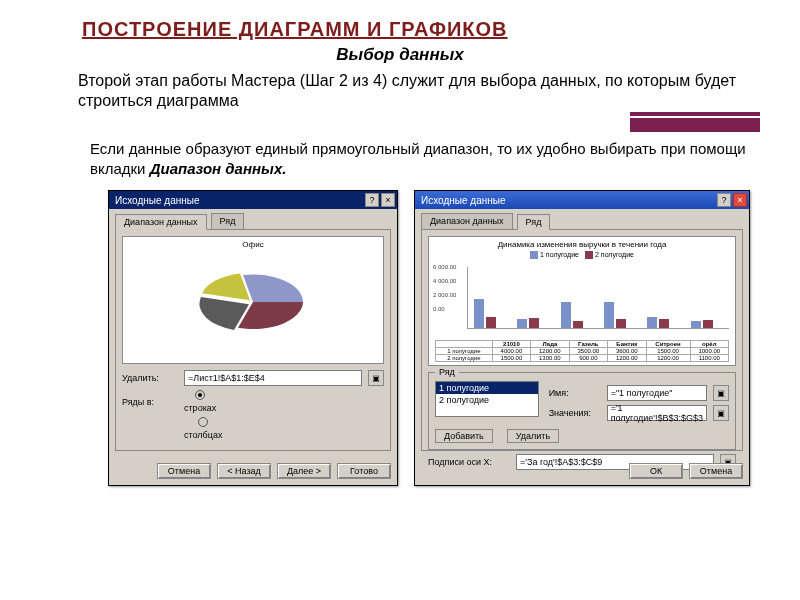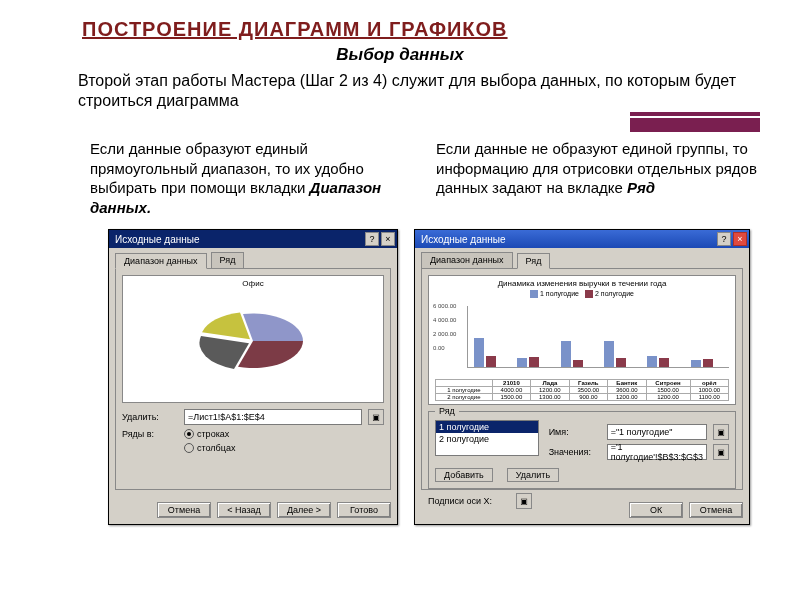--- a/index.html
+++ b/index.html
@@ -37,21 +37,21 @@
   .bars { position:absolute; left:38px; right:6px; top:30px; bottom:36px; border-left:1px solid #999; border-bottom:1px solid #999; }
   .ylab{ position:absolute; left:4px; font-size:6px; color:#444; transform:translateY(-50%);}
   .bar-row{ position:absolute; bottom:0; display:flex; gap:2px; align-items:flex-end;}
   .bar{ width:10px; }
   .tbl { position:absolute; left:6px; right:6px; bottom:3px; border-collapse:collapse; font-size:6px; width:calc(100% - 12px);}
   .tbl td,.tbl th{ border:1px solid #aaa; padding:0 1px; text-align:center; background:#fff;}
   .frow { display:flex; align-items:center; gap:6px; font-size:9px; margin:4px 0;}
   .frow .lab{ width:56px;}
   .inp { flex:1; background:#fff; border:1px solid #7a7a7a; height:16px; padding:0 3px; font-size:9px; display:flex; align-items:center;}
   .pick { width:16px;height:16px;background:#d4d0c8;border:1px solid #888; display:flex;align-items:center;justify-content:center;font-size:8px;cursor:pointer;}
-  .radio{ display:inline-flex; align-items:center; gap:3px; margin-right:8px;}
+  .radio{ display:inline-flex; align-items:center; gap:3px; margin-right:8px;flex-direction:column;}
   .rdot{ width:10px;height:10px;border:1px solid #555;border-radius:50%;display:inline-flex;align-items:center;justify-content:center;}
   .rdot.on::after{content:"";width:4px;height:4px;background:#000;border-radius:50%;}
   .btnrow{ display:flex; justify-content:flex-end; gap:6px; padding:6px;}
   .btn{ min-width:54px; padding:2px 8px; background:#d4d0c8; border:1px solid #888; font-size:9px; text-align:center; cursor:pointer; box-shadow: inset 1px 1px 0 #fff, inset -1px -1px 0 #808080;}
   .listbox{ background:#fff; border:1px solid #7a7a7a; height:36px; width:120px; font-size:9px; overflow:hidden;}
   .listbox div{ padding:1px 3px;}
   .listbox .sel{ background:#0a246a; color:#fff;}
   .grp{ border:1px solid #888; padding:6px; margin:4px 0;}
   .grp-title{ position:relative; top:-12px; background:#d4d0c8; display:inline-block; padding:0 4px; font-size:9px;}
   .smbtn{ padding:1px 8px; font-size:9px; background:#d4d0c8; border:1px solid #888; cursor:pointer;}
@@ -60,23 +60,20 @@
 <body>
 
 <div class="title">ПОСТРОЕНИЕ   ДИАГРАММ И ГРАФИКОВ</div>
 <div class="subtitle">Выбор данных</div>
 <div class="intro">Второй этап работы Мастера (Шаг 2 из 4) служит для выбора данных, по которым будет строиться диаграмма</div>
 <div class="accent-bar"></div>
 
 <div class="cols">
   <div class="col">
     <span>Если данные образуют единый прямоугольный диапазон, то их удобно выбирать при помощи вкладки </span><b>Диапазон данных.</b>
-  </div>
-  <div class="col">
-    <span>Если данные не образуют единой группы, то информацию для отрисовки отдельных рядов данных задают на вкладке </span><b>Ряд</b>
   </div>
 </div>
 
 <div class="dialogs">
 
   <div class="dlg dlg1">
     <div class="tbar">
       <span class="ttxt">Исходные данные</span>
       <span class="tbtn">?</span>
       <span class="tbtn">×</span>
@@ -227,20 +224,21 @@
               </div>
           </div>
         </div>
         <div style="margin-top:4px; display:flex; gap:14px;">
           <span class="smbtn">Добавить</span>
           <span class="smbtn">Удалить</span>
         </div>
       </div>
       <div class="frow">
         <span class="lab" style="width:82px">Подписи оси X:</span>
+        <span class="inp">='За год'!$A$3:$C$9</span>
         <span class="pick">▣</span>
       </div>
     </div>
     <div class="btnrow">
       <div class="btn">ОК</div>
       <div class="btn">Отмена</div>
     </div>
   </div>
 </div>
 

